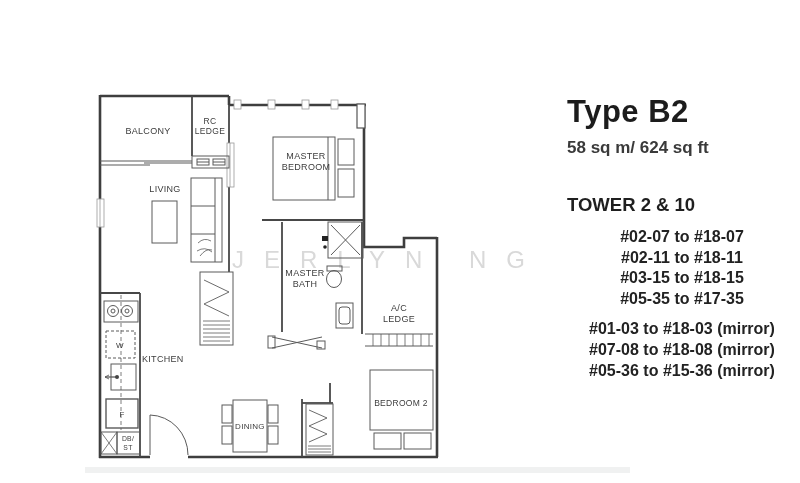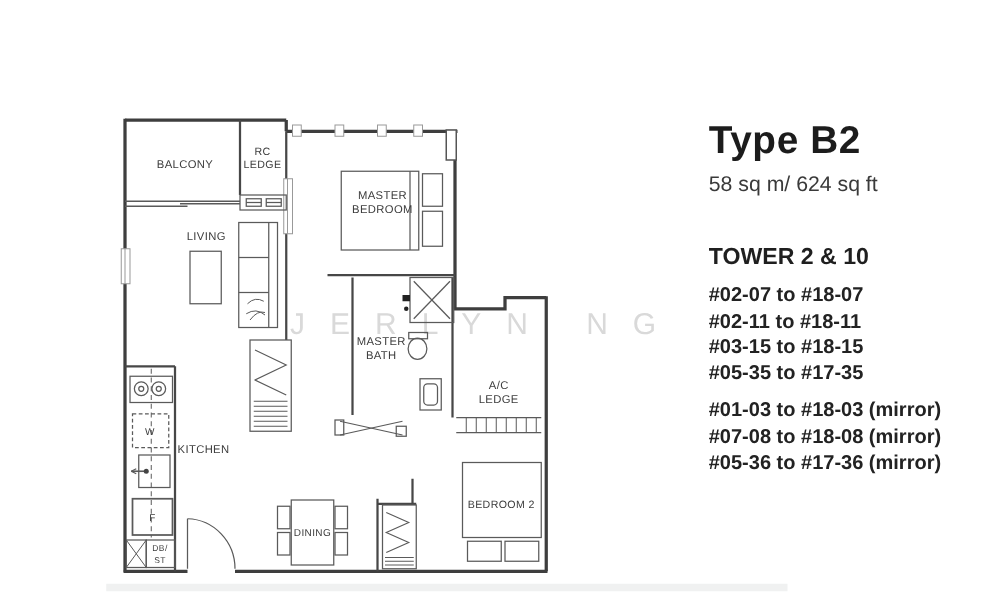--- a/index.html
+++ b/index.html
@@ -13,24 +13,24 @@
     font-size:24px;letter-spacing:20px;color:#d9d9d9;font-weight:400;
     white-space:nowrap;user-select:none;
   }
   svg{position:absolute;left:0;top:0;}
   svg text{font-family:"Liberation Sans",sans-serif;fill:#3c3c3c;}
   .info-panel{position:absolute;left:567px;top:84px;width:230px;color:#1f1f1f;margin-top:12px;}
   .info-panel h1{
     margin:0;font-size:31px;font-weight:700;color:#1c1c1c;line-height:1.0;
     letter-spacing:0.5px;
   }
-  .area{margin-top:11px;font-size:17px;font-weight:400;color:#3a3a3a;}
+  .area{margin-top:11px;font-size:17px;font-weight:700;color:#3a3a3a;}
   .tower{margin-top:36px;font-size:18.5px;font-weight:700;color:#1f1f1f;}
   .units{margin-top:11px;}
-  .units .u{font-size:16px;font-weight:700;line-height:20.5px;color:#222;white-space:nowrap;}
+  .units .u{font-size:16px;font-weight:700;line-height:20.5px;color:#222;white-space:nowrap;text-align:center;}
   .units.mirror{margin-top:9px;}
   .units.mirror .u{line-height:21px;}
 </style>
 </head>
 <body>
 
 <div class="plan-wrap">
   <div class="watermark">JERLYN NG</div>
 
   <svg width="800" height="483" viewBox="0 0 800 483">
@@ -200,15 +200,15 @@
   <div class="tower">TOWER 2 &amp; 10</div>
   <div class="units">
     <div class="u">#02-07 to #18-07</div>
     <div class="u">#02-11 to #18-11</div>
     <div class="u">#03-15 to #18-15</div>
     <div class="u">#05-35 to #17-35</div>
   </div>
   <div class="units mirror">
     <div class="u">#01-03 to #18-03 (mirror)</div>
     <div class="u">#07-08 to #18-08 (mirror)</div>
-    <div class="u">#05-36 to #17-36 (mirror)</div>
+    <div class="u">#05-36 to #15-36 (mirror)</div>
   </div>
 </div>
 
 </body></html>

